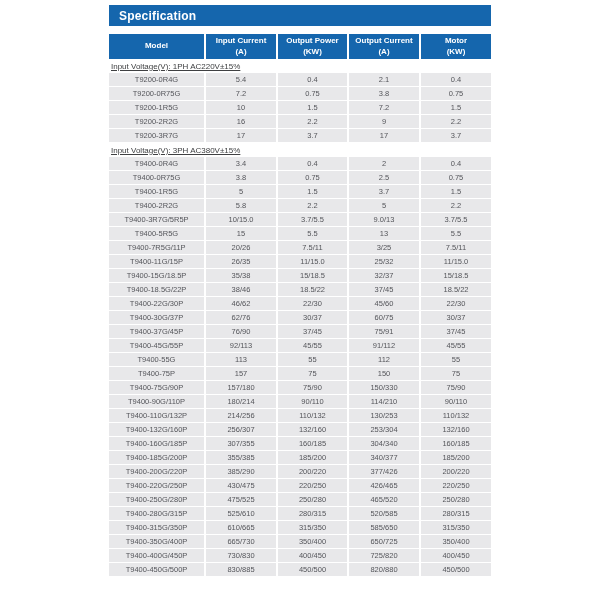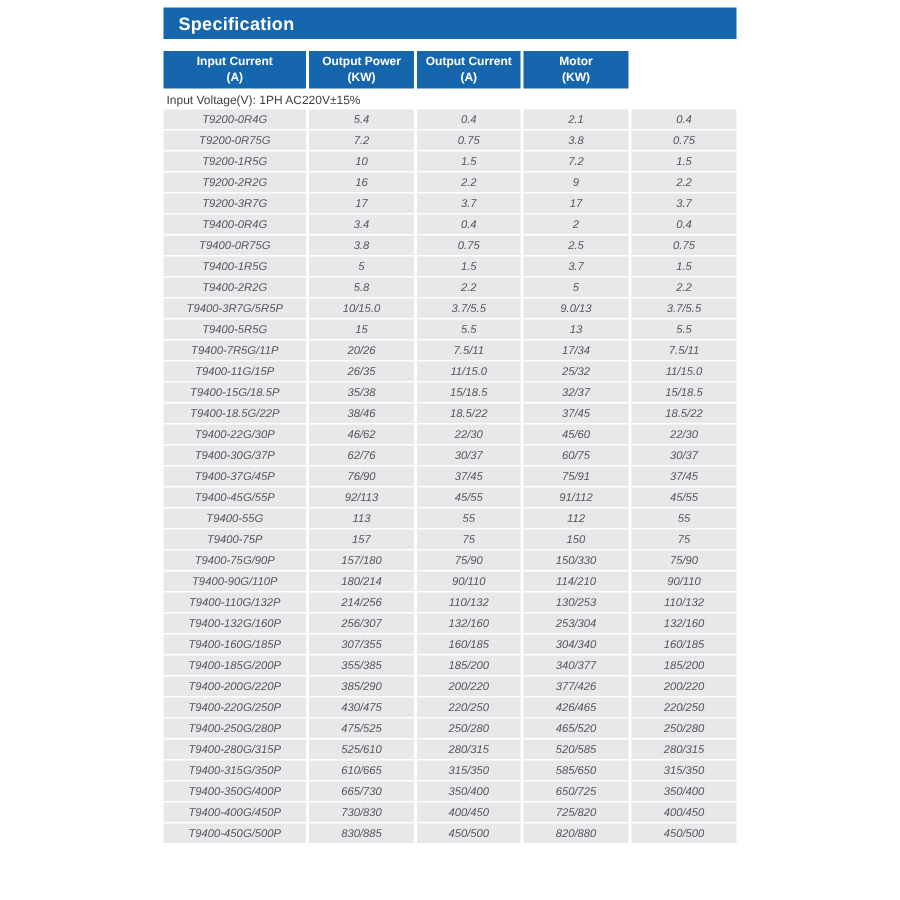--- a/index.html
+++ b/index.html
@@ -31,40 +31,43 @@
   }
   .hcell{
     background:var(--blue);color:#ffffff;
     height:25px;
     display:flex;flex-direction:column;justify-content:center;align-items:center;
     font-size:8px;font-weight:bold;line-height:1.3;text-align:center;
   }
   .section-label{
     height:14px;display:flex;align-items:center;
     font-size:8px;color:var(--label-dark);
-    padding-left:2px;white-space:nowrap;
-  }
-  .row{margin-bottom:1px;font-style:italic;}
+    padding-left:2px;white-space:nowrap;text-decoration:underline;
+  }
+  .row{margin-bottom:1px;}
   .cell{
     background:var(--row-gray);height:13px;
     display:flex;align-items:center;justify-content:center;
     font-size:7.5px;color:var(--text-dark);white-space:nowrap;
   }
 </style>
 </head>
 <body>
 
 <div class="page">
   <div class="wrap">
     <div class="banner">
       <span class="banner-title">Specification</span>
     </div>
     <div>
       <div class="header-row" id="header-row">
           <div class="hcell">
+            <div>Model</div>
+          </div>
+          <div class="hcell">
             <div>Input Current</div>
             <div>(A)</div>
           </div>
           <div class="hcell">
             <div>Output Power</div>
             <div>(KW)</div>
           </div>
           <div class="hcell">
             <div>Output Current</div>
             <div>(A)</div>
@@ -104,20 +107,21 @@
             <div class="cell">9</div>
             <div class="cell">2.2</div>
           </div>
           <div class="row">
             <div class="cell">T9200-3R7G</div>
             <div class="cell">17</div>
             <div class="cell">3.7</div>
             <div class="cell">17</div>
             <div class="cell">3.7</div>
           </div>
+          <div class="section-label">Input Voltage(V): 3PH AC380V±15%</div>
           <div class="row">
             <div class="cell">T9400-0R4G</div>
             <div class="cell">3.4</div>
             <div class="cell">0.4</div>
             <div class="cell">2</div>
             <div class="cell">0.4</div>
           </div>
           <div class="row">
             <div class="cell">T9400-0R75G</div>
             <div class="cell">3.8</div>
@@ -150,21 +154,21 @@
             <div class="cell">T9400-5R5G</div>
             <div class="cell">15</div>
             <div class="cell">5.5</div>
             <div class="cell">13</div>
             <div class="cell">5.5</div>
           </div>
           <div class="row">
             <div class="cell">T9400-7R5G/11P</div>
             <div class="cell">20/26</div>
             <div class="cell">7.5/11</div>
-            <div class="cell">17/34</div>
+            <div class="cell">3/25</div>
             <div class="cell">7.5/11</div>
           </div>
           <div class="row">
             <div class="cell">T9400-11G/15P</div>
             <div class="cell">26/35</div>
             <div class="cell">11/15.0</div>
             <div class="cell">25/32</div>
             <div class="cell">11/15.0</div>
           </div>
           <div class="row">

